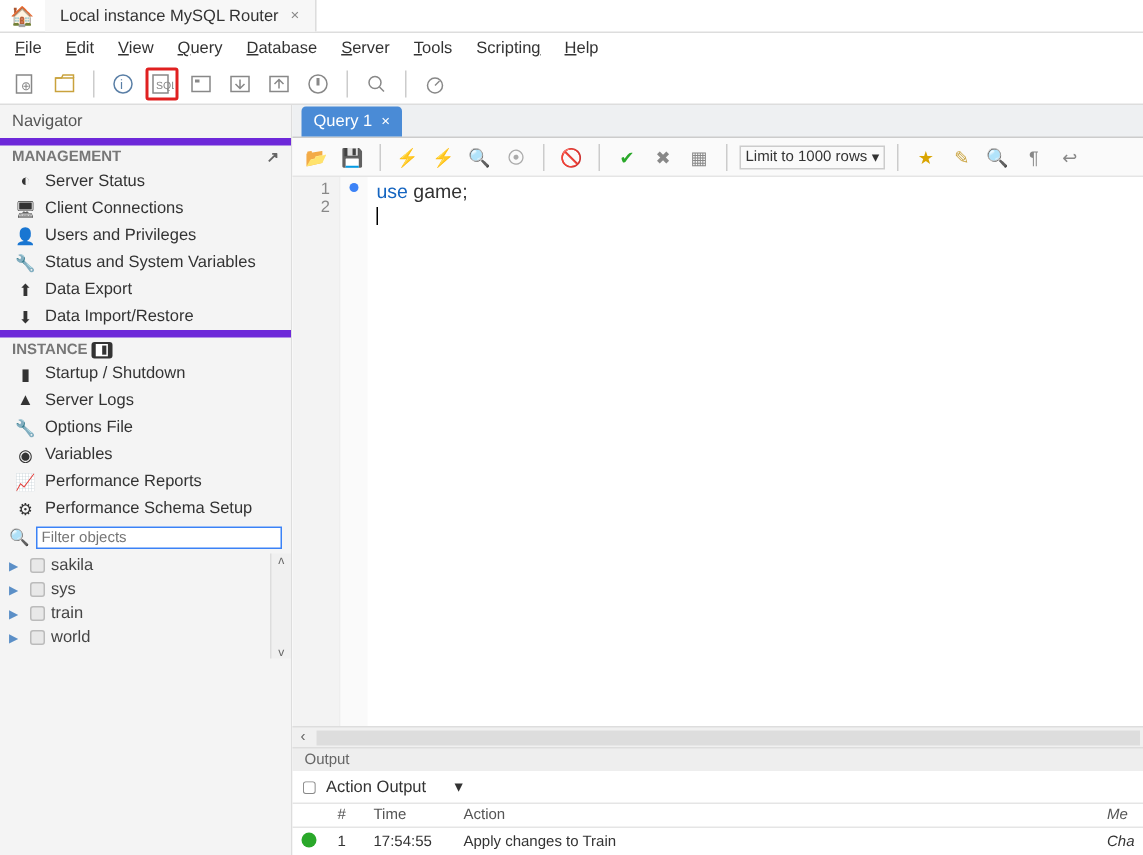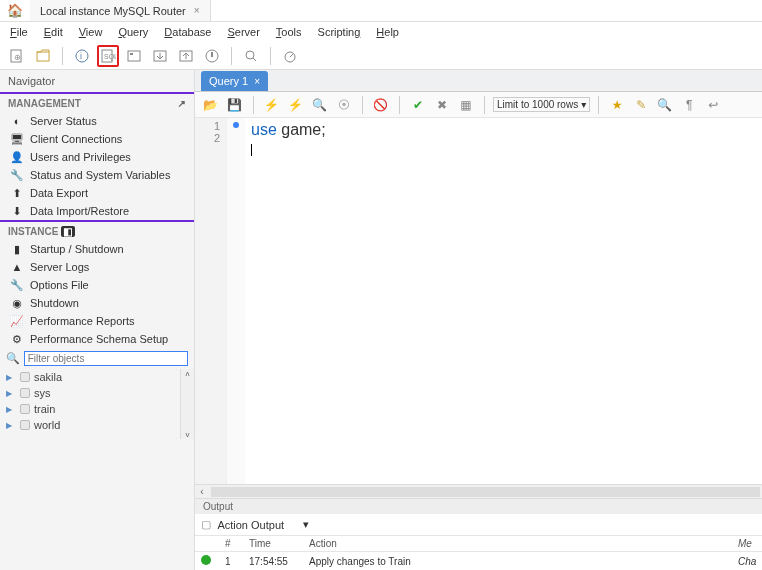--- a/index.html
+++ b/index.html
@@ -20,21 +20,21 @@
 .maintoolbar { height: 28px; display: flex; align-items: center; padding: 0 6px; gap: 4px; border-bottom: 1px solid #ddd; }
 .tb-btn { width: 22px; height: 22px; border: 1px solid transparent; display:flex; align-items:center; justify-content:center; border-radius:2px; }
 .tb-btn.highlight { border: 2px solid #e02020; }
 .tb-sep { width: 1px; height: 18px; background: #ccc; margin: 0 4px; }
 
 
 .body { display: flex; height: calc(570px - 22px - 20px - 28px); }
 .sidebar { width: 195px; background: #f4f4f4; border-right: 1px solid #ddd; display: flex; flex-direction: column; }
 .nav-header { height: 22px; display: flex; align-items: center; padding: 0 8px; font-size: 11px; color: #555; justify-content: space-between; }
 
-.section-head { height: 20px; display:flex; align-items:center; justify-content:space-between; padding:0 8px; font-size: 10px; font-weight: bold; color: #777; border-top: 2px solid #6d28d9; }
+.section-head { height: 20px; display:flex; align-items:center; justify-content:space-between; padding:0 8px; font-size: 10px; font-weight: bold; color: #777; border-top: 5px solid #6d28d9; }
 .section-head .exp { font-size: 10px; color: #666; }
 .nav-list { }
 .nav-item { height: 18px; display:flex; align-items:center; gap:6px; padding: 0 10px; font-size: 11px; color: #333; }
 .nav-item .ico { width: 14px; text-align: center; font-size: 11px; }
 
 .schemas-filter { padding: 3px 6px; display:flex; align-items:center; gap:4px;}
 .schemas-filter input { flex:1; font-size:10px; padding:1px 3px; border:1px solid #3b82f6; }
 .schema-list { padding: 0 6px; }
 .schema-row { height: 16px; display:flex; align-items:center; gap:4px; font-size:11px; color:#444; position: relative; }
 .schema-row .tri { color:#5b8fc7; font-size:8px; width:10px; }
@@ -52,21 +52,21 @@
 .query-tab .x { font-size:10px; }
 
 .query-toolbar { height:26px; display:flex; align-items:center; gap:4px; padding:0 6px; border-bottom:1px solid #e5e5e5; background:#fafafa;}
 .qtb-btn { width:20px; height:20px; display:flex; align-items:center; justify-content:center; font-size:12px; }
 .limit-box { font-size:10px; border:1px solid #ccc; padding:1px 3px; display:flex; align-items:center; gap:3px; }
 
 .editor { flex:1; display:flex; background:#fff; overflow:hidden;}
 .gutter { width:32px; background:#f3f3f3; text-align:right; padding:2px 6px 0 0; color:#888; font-family: Consolas, monospace; font-size:11px; border-right:1px solid #eee;}
 .gutter-margin { width:18px; background:#fafafa; position:relative;}
 .gutter-margin .dot { width:6px;height:6px;border-radius:50%;background:#3b82f6; position:absolute; left:6px; top:4px; }
-.code { flex:1; padding:2px 6px; font-family: Consolas, monospace; font-size:16px; color:#333; white-space: pre; }
+.code { flex:1; padding:2px 6px; font-family: Consolas, monospace; font-size:13px; color:#333; white-space: pre; }
 .code .kw { color:#1565c0; }
 .caret { border-left:1px solid #000; height:12px; display:inline-block; vertical-align:middle;}
 
 .hscroll { height:14px; background:#f0f0f0; border-top:1px solid #ddd; display:flex; align-items:center;}
 .hscroll .arrow { width:14px; text-align:center; color:#666; font-size:10px;}
 
 .output-head { height:16px; background:#eee; font-size:10px; color:#666; padding:0 8px; display:flex; align-items:center; border-top:1px solid #ddd;}
 .output-bar { height:22px; display:flex; align-items:center; gap:6px; padding:0 6px; border-bottom:1px solid #e5e5e5;}
 .output-bar .sel { font-size:11px; display:flex; align-items:center; gap:19px;}
 .output-table { font-size:10px; }
@@ -219,21 +219,21 @@
         </div>
       <div class="nav-item">
           <span class="ico">🔧</span>
           <span>Options File</span>
         </div>
     </div>
 
     <div class="nav-list">
       <div class="nav-item">
           <span class="ico">◉</span>
-          <span>Shutdown</span>
+          <span>Variables</span>
         </div>
       <div class="nav-item">
           <span class="ico">📈</span>
           <span>Performance Reports</span>
         </div>
       <div class="nav-item">
           <span class="ico">⚙</span>
           <span>Performance Schema Setup</span>
         </div>
     </div>

